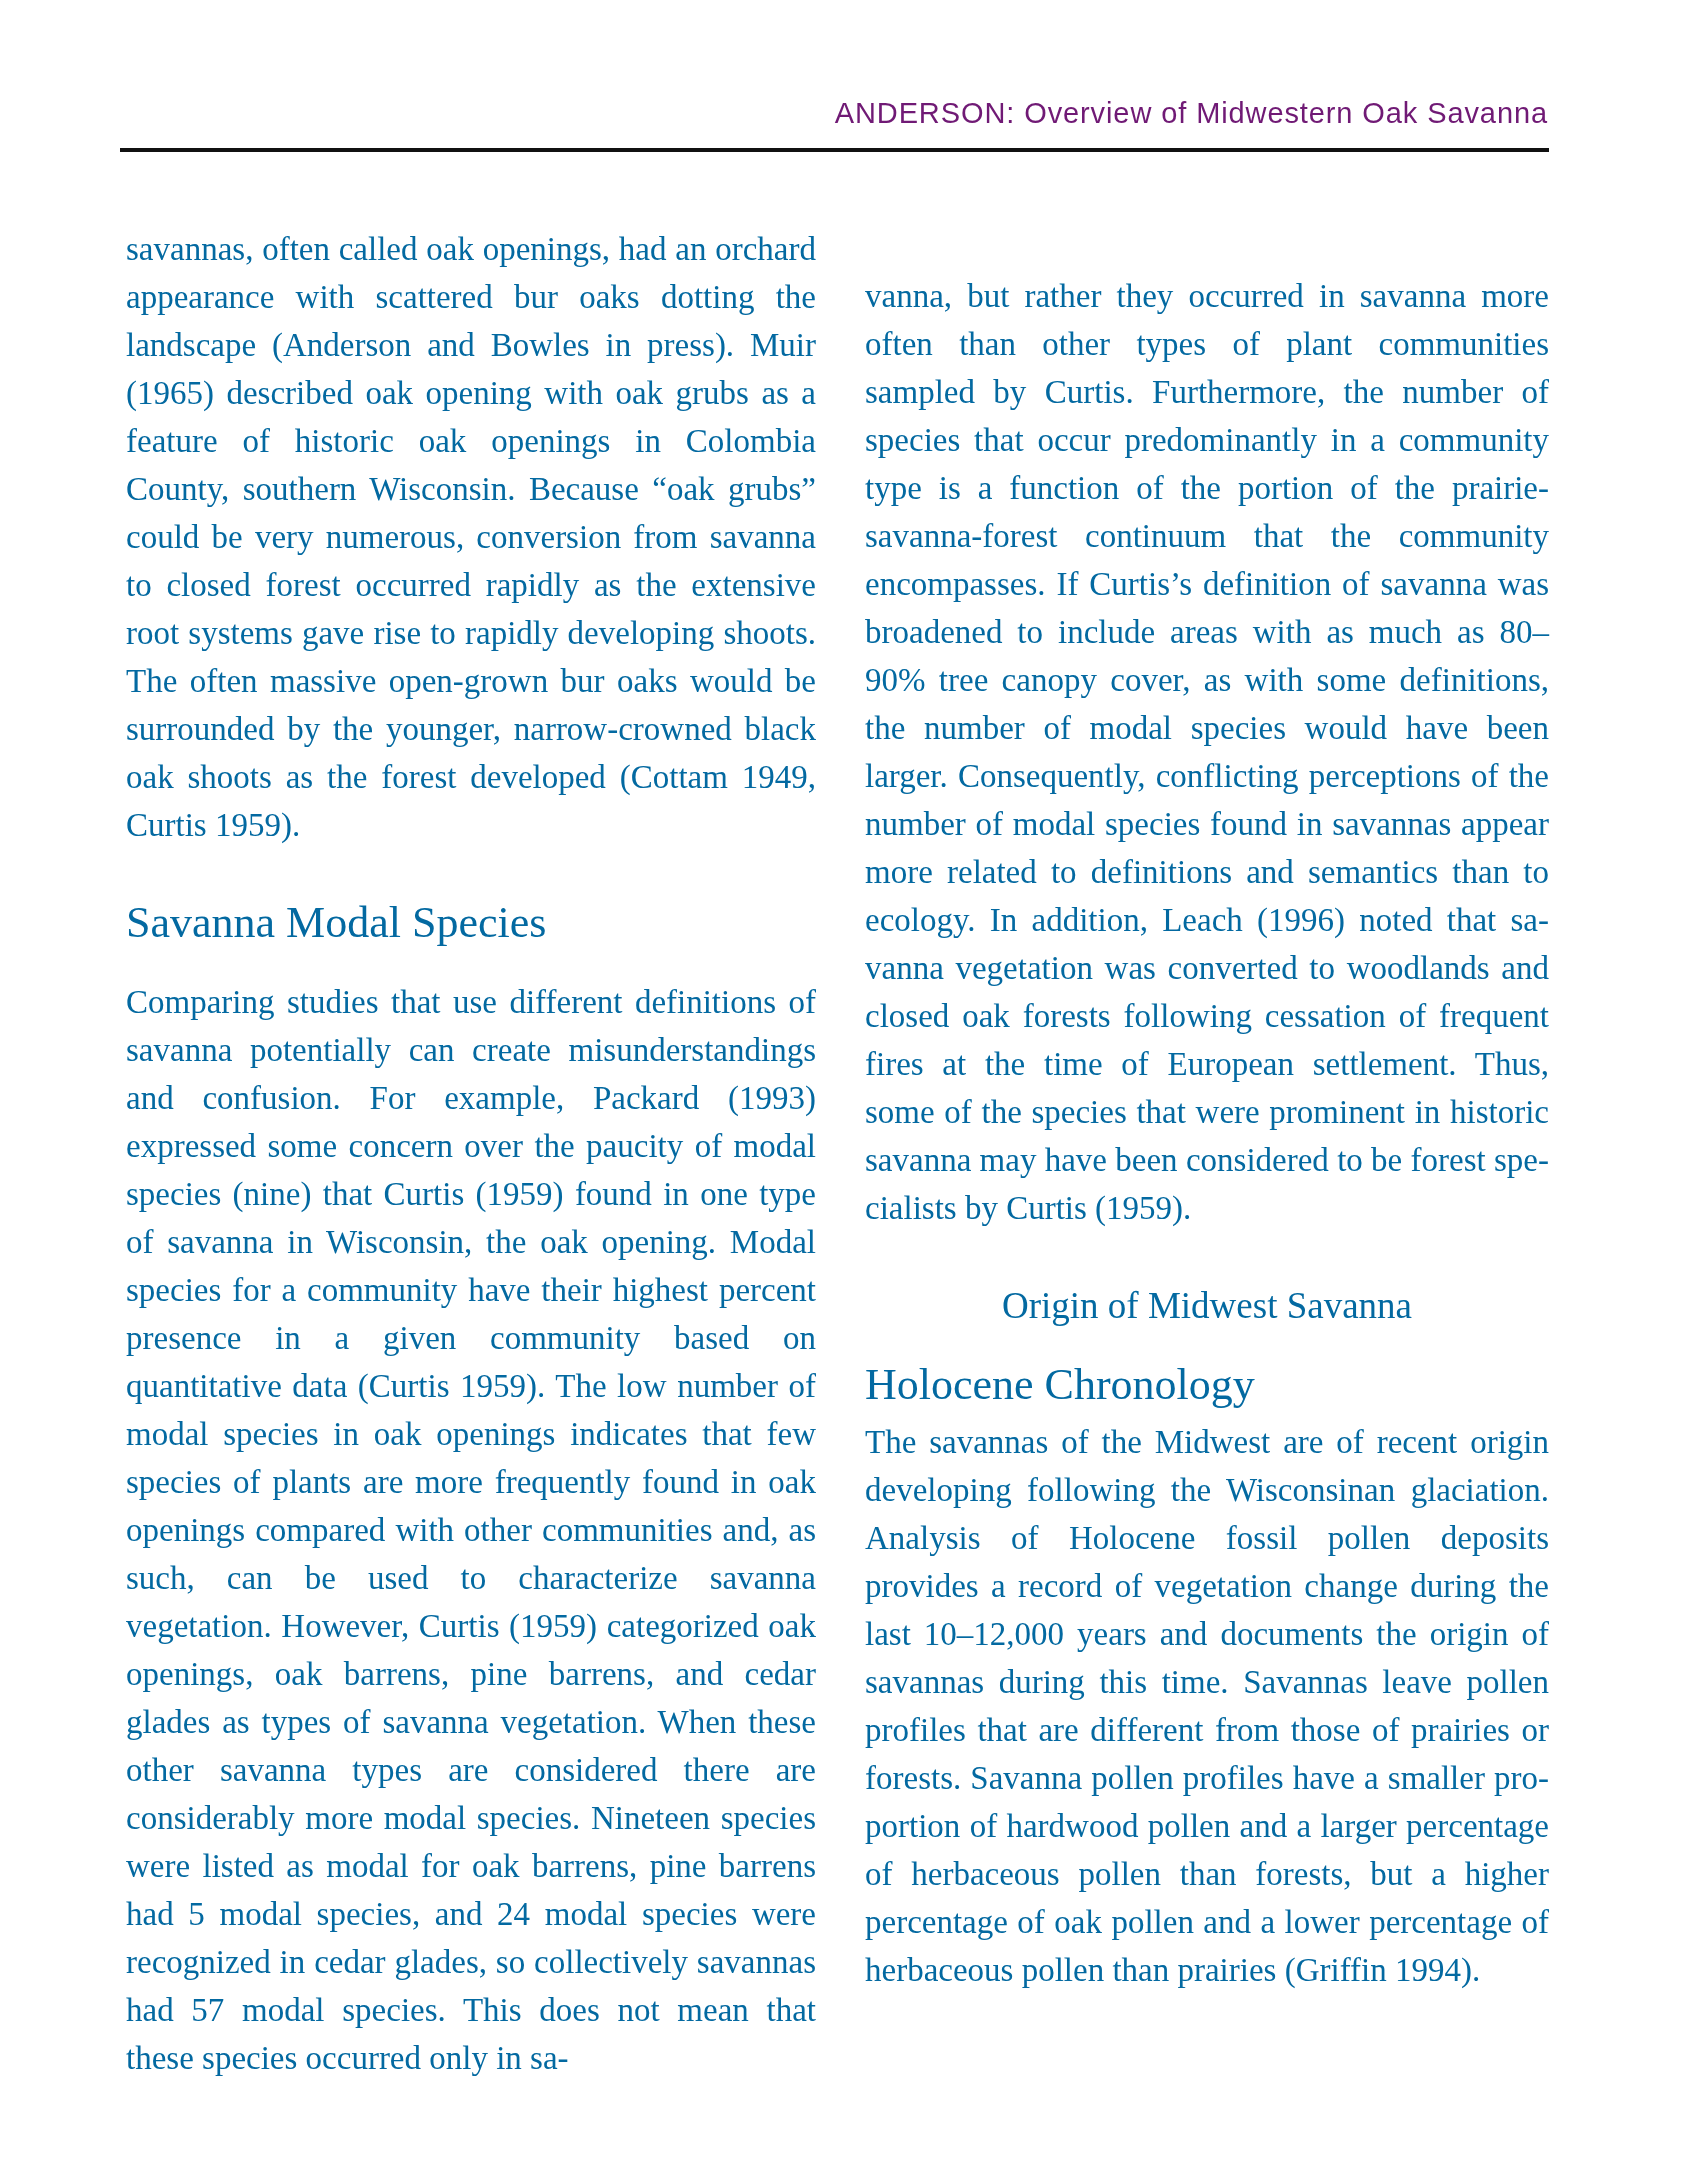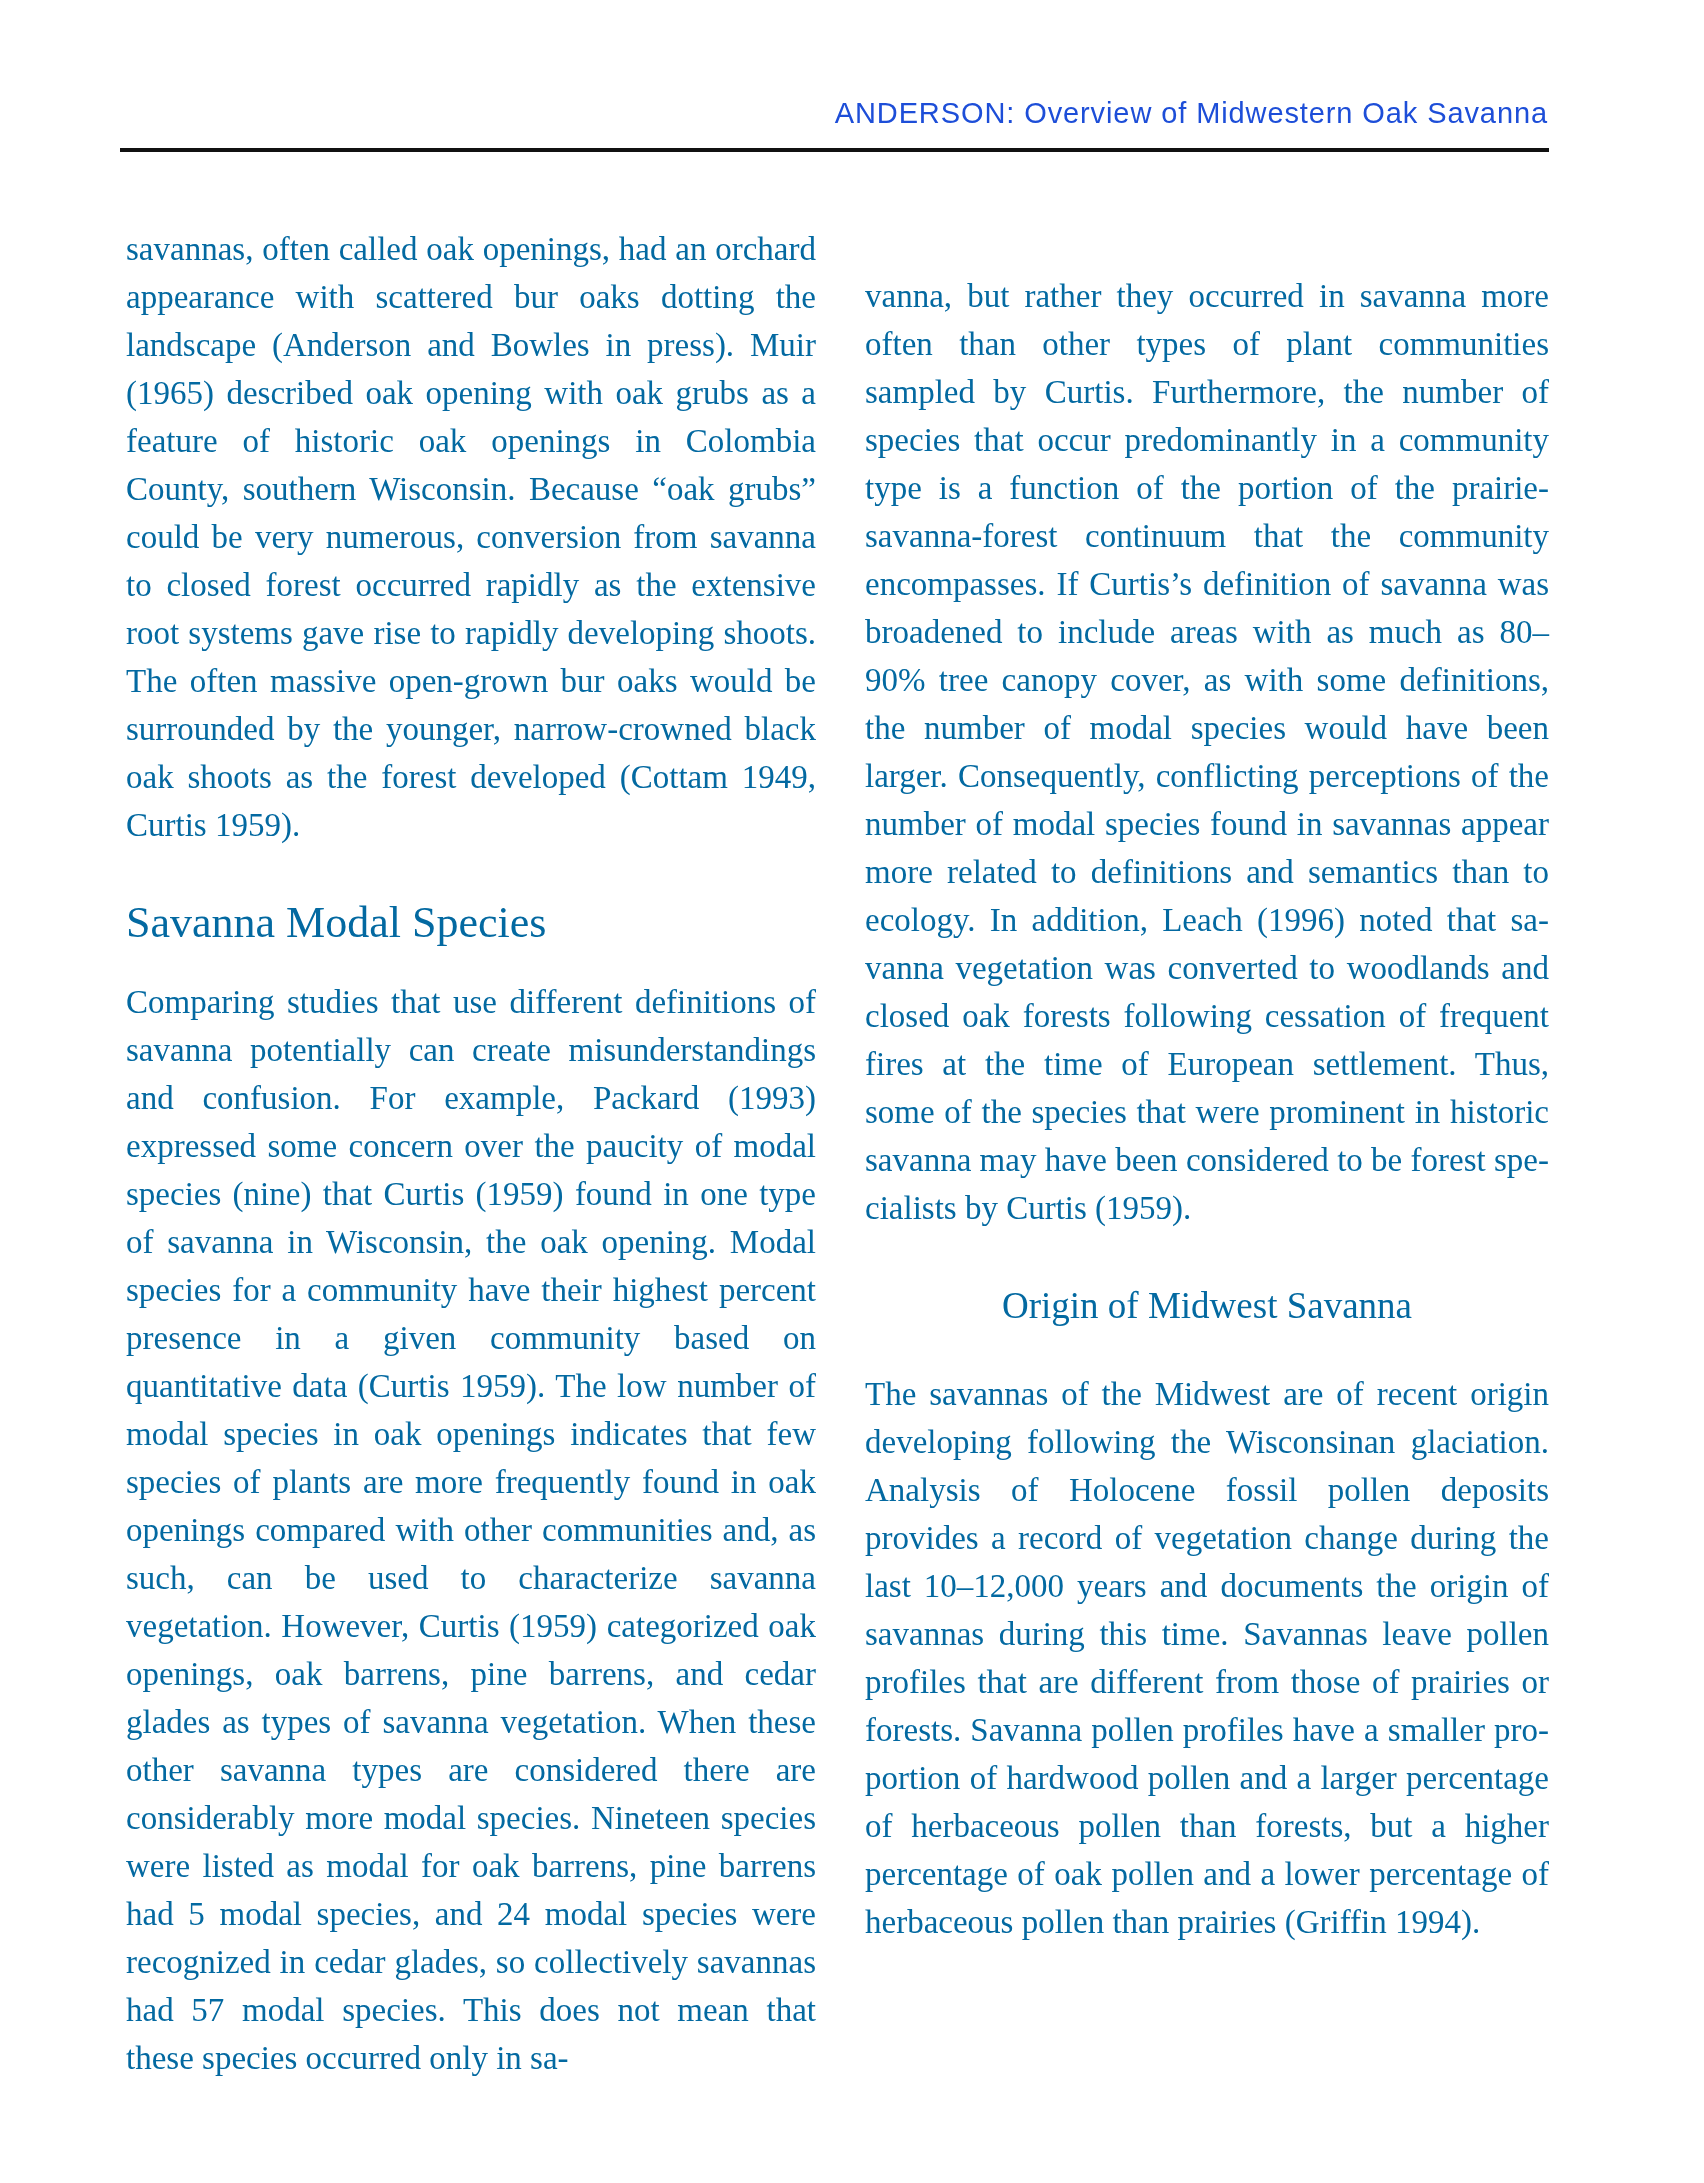--- a/index.html
+++ b/index.html
@@ -1,20 +1,20 @@
 <!DOCTYPE html>
 <html style="font-size:7px"><head>
 <meta charset="utf-8">
 <style>
   html, body { margin: 0; padding: 0; background: #ffffff; }
   body { width: 1705px; height: 2491px; position: relative; overflow: hidden; color: #111111; }
   .running-head {
     position: absolute; left: 120px; top: 97px; width: 1428px;
     text-align: right; font-family: "Liberation Sans", sans-serif;
-    font-size: 29px; letter-spacing: 0.9px; color: #1d4ed8;
+    font-size: 29px; letter-spacing: 0.9px; color: #701a75;
   }
   .head-rule {
     position: absolute; left: 120px; top: 148px; width: 1429px; height: 3.9px;
     background: #111111;
   }
   .column {
     position: absolute; top: 225px; width: 690px;
     font-family: "Liberation Serif", serif; font-size: 33px; line-height: 48px;
     color: #0369a1;
   }
@@ -43,16 +43,17 @@
   <p class="subhead">Savanna Modal Species</p>
   <div class="gap-2"></div>
   <p class="para">Comparing studies that use different defini­tions of savanna potentially can create mis­understandings and confusion. For example, Packard (1993) expressed some concern over the paucity of modal species (nine) that Curtis (1959) found in one type of savanna in Wisconsin, the oak opening. Modal spe­cies for a community have their highest per­cent presence in a given community based on quantitative data (Curtis 1959). The low number of modal species in oak openings indicates that few species of plants are more frequently found in oak openings compared with other communities and, as such, can be used to characterize savanna vegetation. However, Curtis (1959) categorized oak openings, oak barrens, pine barrens, and ce­dar glades as types of savanna vegetation. When these other savanna types are consid­ered there are considerably more modal spe­cies. Nineteen species were listed as modal for oak barrens, pine barrens had 5 modal species, and 24 modal species were recog­nized in cedar glades, so collectively savan­nas had 57 modal species. This does not mean that these species occurred only in sa-</p>
 </div>
 
 <div class="column col-right">
   <p class="para">vanna, but rather they occurred in savanna more often than other types of plant com­munities sampled by Curtis. Furthermore, the number of species that occur predomi­nantly in a community type is a function of the portion of the prairie-savanna-forest con­tinuum that the community encompasses. If Curtis’s definition of savanna was broadened to include areas with as much as 80–90% tree canopy cover, as with some definitions, the number of modal species would have been larger. Consequently, conflicting per­ceptions of the number of modal species found in savannas appear more related to definitions and semantics than to ecology. In addition, Leach (1996) noted that sa­vanna vegetation was converted to wood­lands and closed oak forests following ces­sation of frequent fires at the time of European settlement. Thus, some of the spe­cies that were prominent in historic savanna may have been considered to be forest spe­cialists by Curtis (1959).</p>
   <div class="gap-1"></div>
   <h2 class="section-head">Origin of Midwest Savanna</h2>
   <div class="gap-2"></div>
+  <p class="subhead">Holocene Chronology</p>
   <div style="height:8.7px"></div>
   <p class="para">The savannas of the Midwest are of recent origin developing following the Wisconsinan glaciation. Analysis of Holocene fossil pol­len deposits provides a record of vegetation change during the last 10–12,000 years and documents the origin of savannas during this time. Savannas leave pollen profiles that are different from those of prairies or forests. Savanna pollen profiles have a smaller pro­portion of hardwood pollen and a larger per­centage of herbaceous pollen than forests, but a higher percentage of oak pollen and a lower percentage of herbaceous pollen than prairies (Griffin 1994).</p>
 </div>
 
 
 </body></html>

